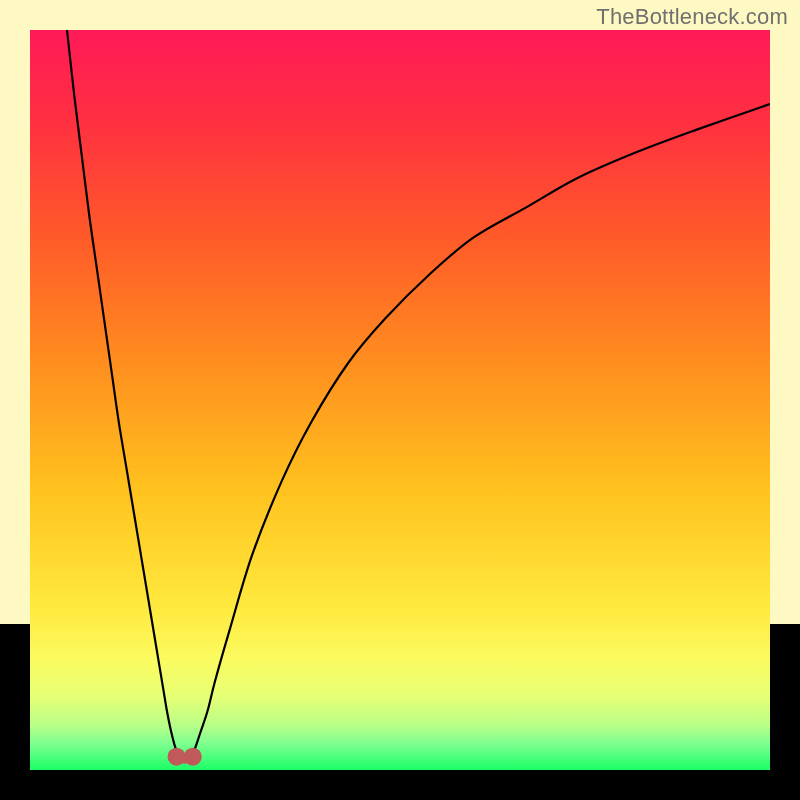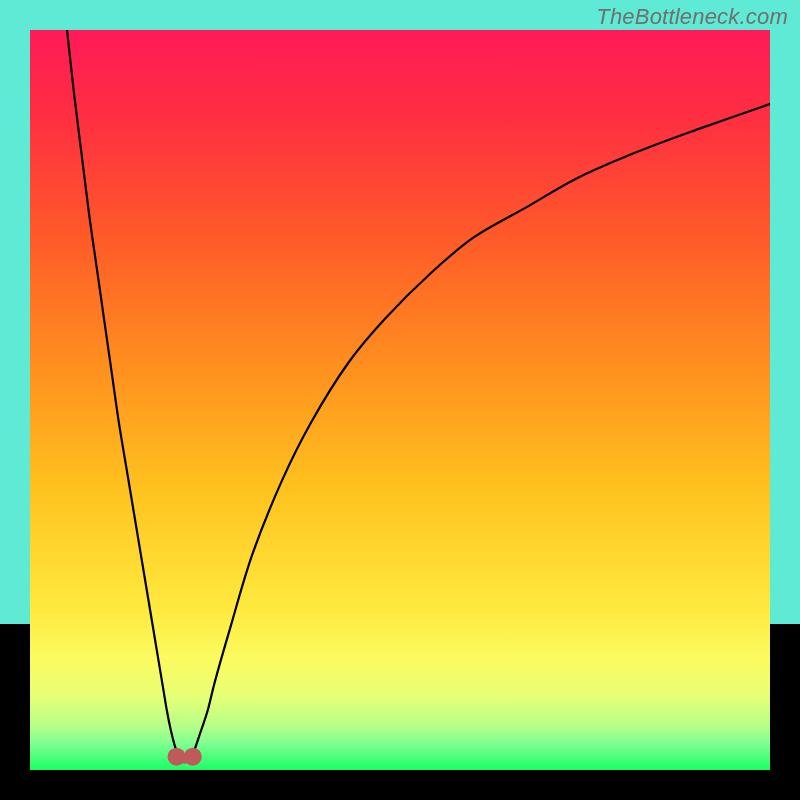--- a/index.html
+++ b/index.html
@@ -8,22 +8,21 @@
     width: 800px;
     height: 800px;
     background: #000;
     overflow: hidden;
     font-family: Arial, Helvetica, sans-serif;
   }
   .outer {
     width: 800px;
     height: 624px;
     position: relative;
-    background: #5eead4;
-    font-style: italic;
+    background: #fef9c3;
   }
   .watermark {
     position: absolute;
     top: 4px;
     right: 12px;
     color: #707070;
     font-size: 22px;
     letter-spacing: 0.2px;
     font-weight: 400;
     z-index: 10;

